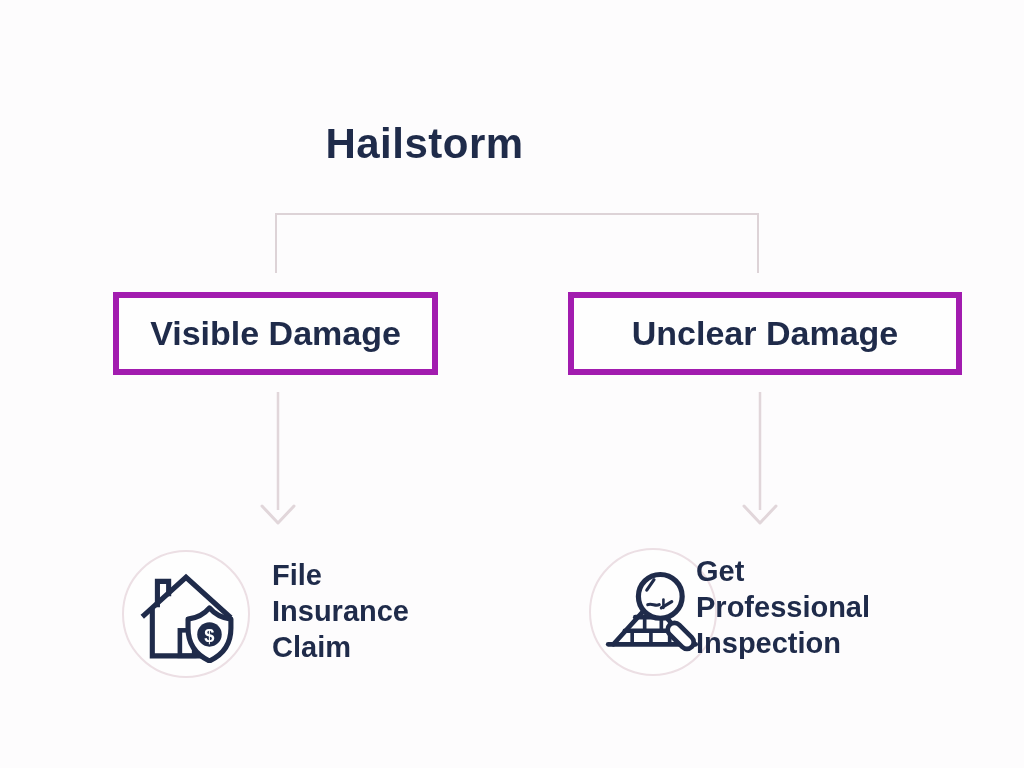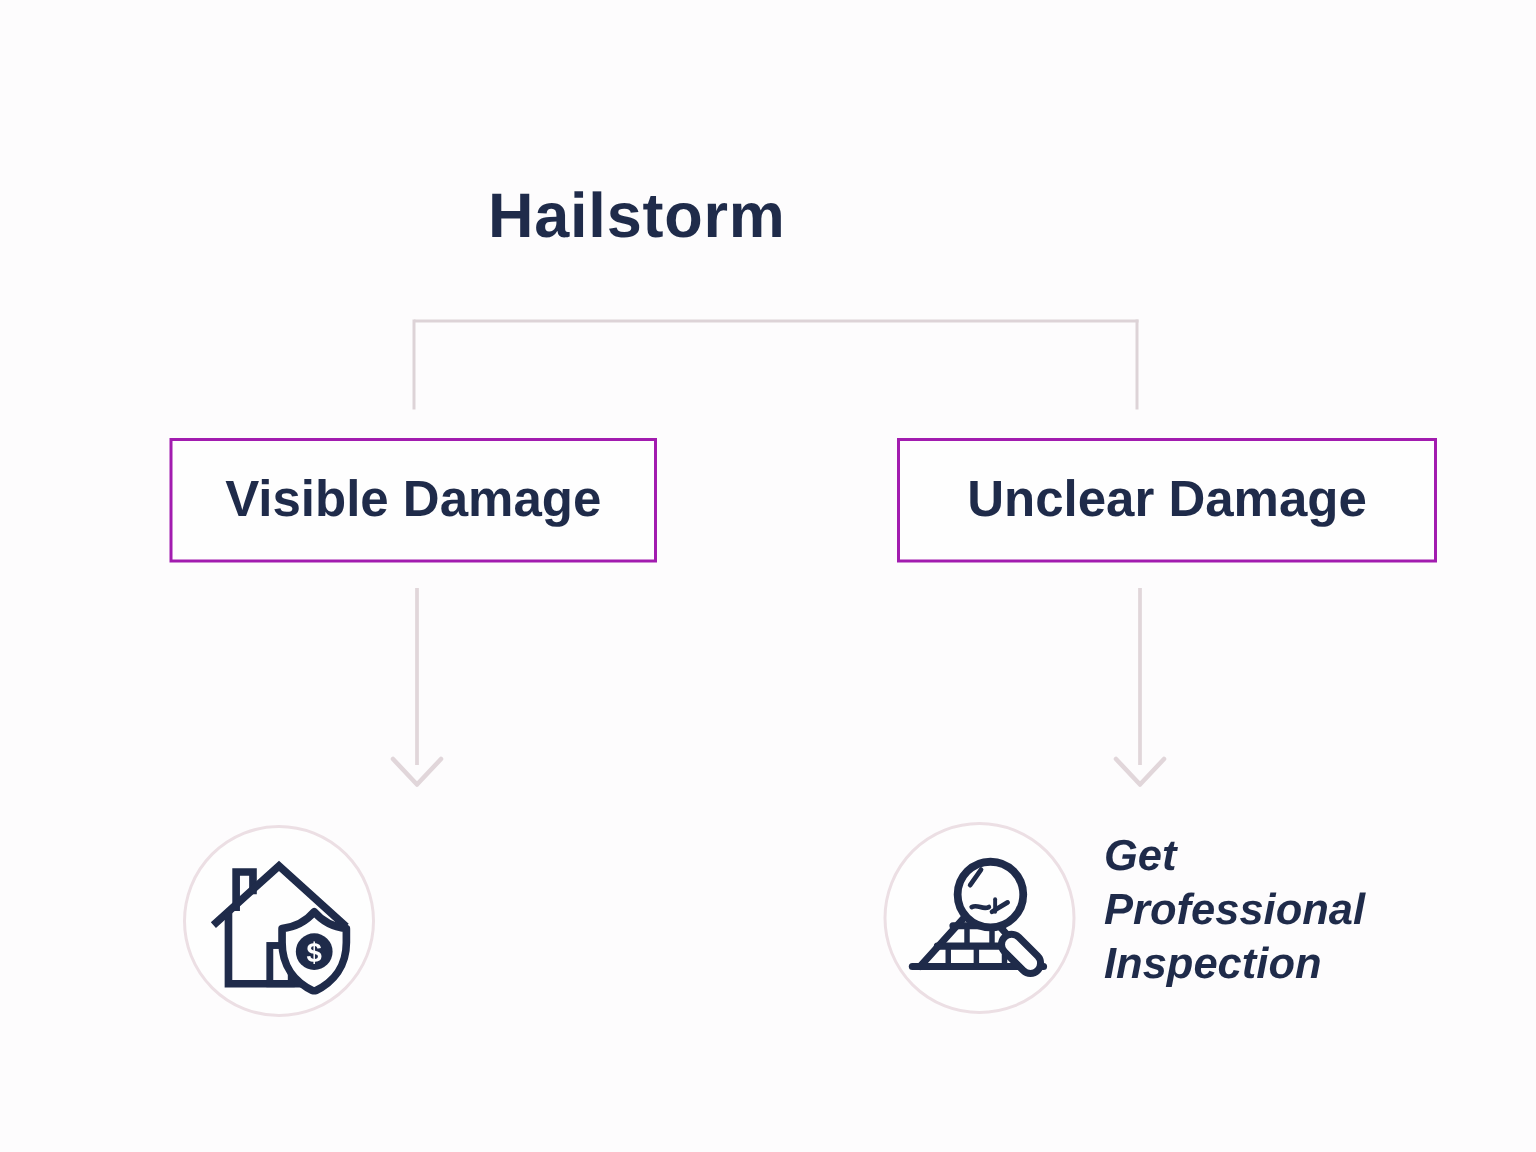--- a/index.html
+++ b/index.html
@@ -35,32 +35,32 @@
     width: 2px; height: 60px;
     background: #ddd3d7;
   }
   .v-line.left  { left: 275px; }
   .v-line.right { left: 757px; }
 
   .node-box {
     position: absolute;
     top: 292px;
     height: 83px;
-    border: 2px solid #a21caf;
+    border: 6px solid #a21caf;
     background: #fefefe;
     box-sizing: border-box;
     display: flex;
     align-items: center;
     justify-content: center;
     font-size: 34px;
     font-weight: 700;
     color: #1f2b4a;
   }
   .node-box.left  { left: 113px; width: 325px; }
-  .node-box.right { left: 598px; width: 360px; }
+  .node-box.right { left: 568px; width: 394px; }
 
   .down-arrow {
     position: absolute;
     top: 390px;
   }
   .down-arrow.left  { left: 254px; }
   .down-arrow.right { left: 736px; }
 
   .icon-circle {
     position: absolute;
@@ -78,21 +78,21 @@
 
   .action-label {
     position: absolute;
     font-size: 29px;
     font-weight: 700;
     line-height: 36px;
     white-space: pre-line;
     color: #1f2b4a;
   }
   .action-label.left  { left: 272px; top: 557px; }
-  .action-label.right { left: 736px; top: 553px; font-style: italic; }
+  .action-label.right { left: 696px; top: 553px; }
 
   .icon-svg { display: block; }
 </style>
 </head>
 <body>
 
 <div class="canvas">
 
   <div class="title">Hailstorm</div>
 
@@ -127,20 +127,23 @@
         <path d="M 15 45 L 15 89 L 66 89 L 66 62"></path>
 
         <rect x="42" y="64" width="14" height="25" stroke-width="4.5"></rect>
       </g>
 
       <path d="M 71 42 C 76 48 84 52 92 53 L 92 62 C 92 77 84 88 71 94 C 58 88 50 77 50 62 L 50 53 C 58 52 66 48 71 42 Z" fill="#fefefe" stroke="#1f2b4a" stroke-width="5" stroke-linejoin="round"></path>
       <circle cx="71" cy="68" r="12" fill="#1f2b4a"></circle>
       <text x="71" y="75" text-anchor="middle" font-family="Liberation Sans, sans-serif" font-size="18" font-weight="bold" fill="#fefefe">$</text>
     </svg>
   </div>
+  <div class="action-label left">File
+Insurance
+Claim</div>
 
   <div class="icon-circle right">
     <svg class="icon-svg" width="100" height="100" viewBox="0 0 96 96">
       <g fill="none" stroke="#1f2b4a" stroke-width="4.5" stroke-linecap="round" stroke-linejoin="round">
 
         <path d="M 10 79 L 47 38 L 84 79"></path>
         <path d="M 5 79 L 89 79"></path>
 
         <path d="M 21 66 L 74 66"></path>
         <path d="M 31 53 L 63 53"></path>

